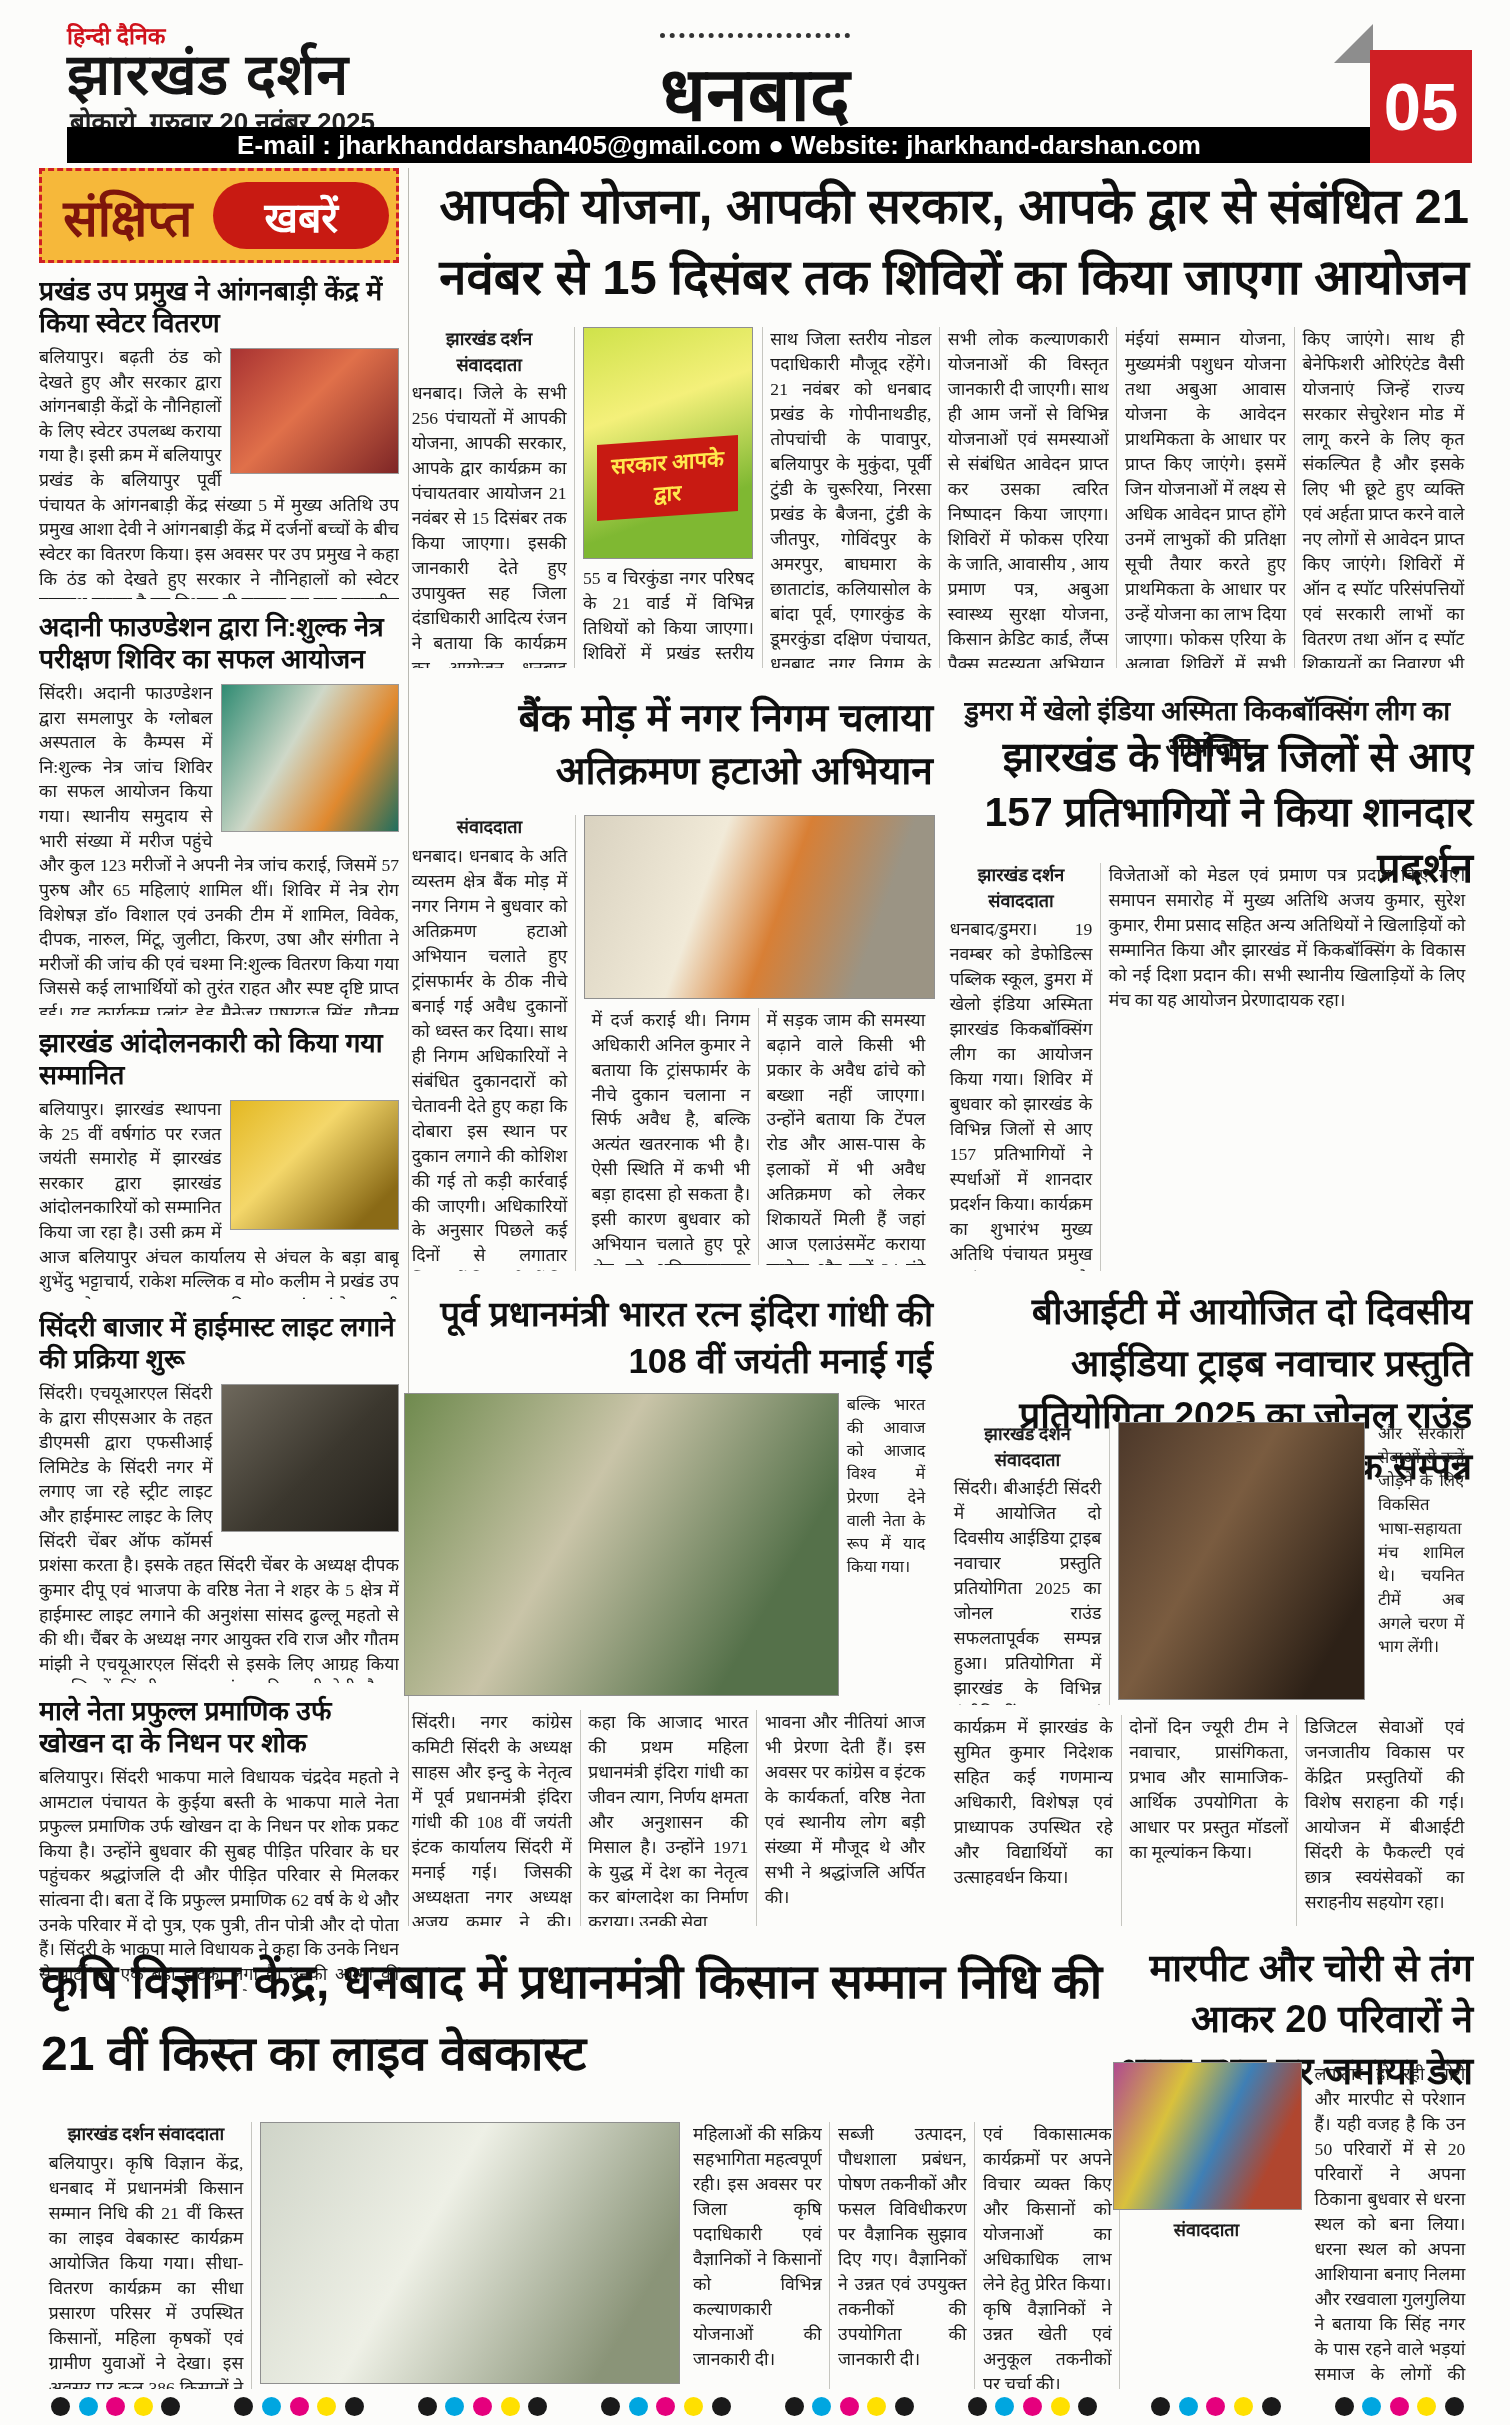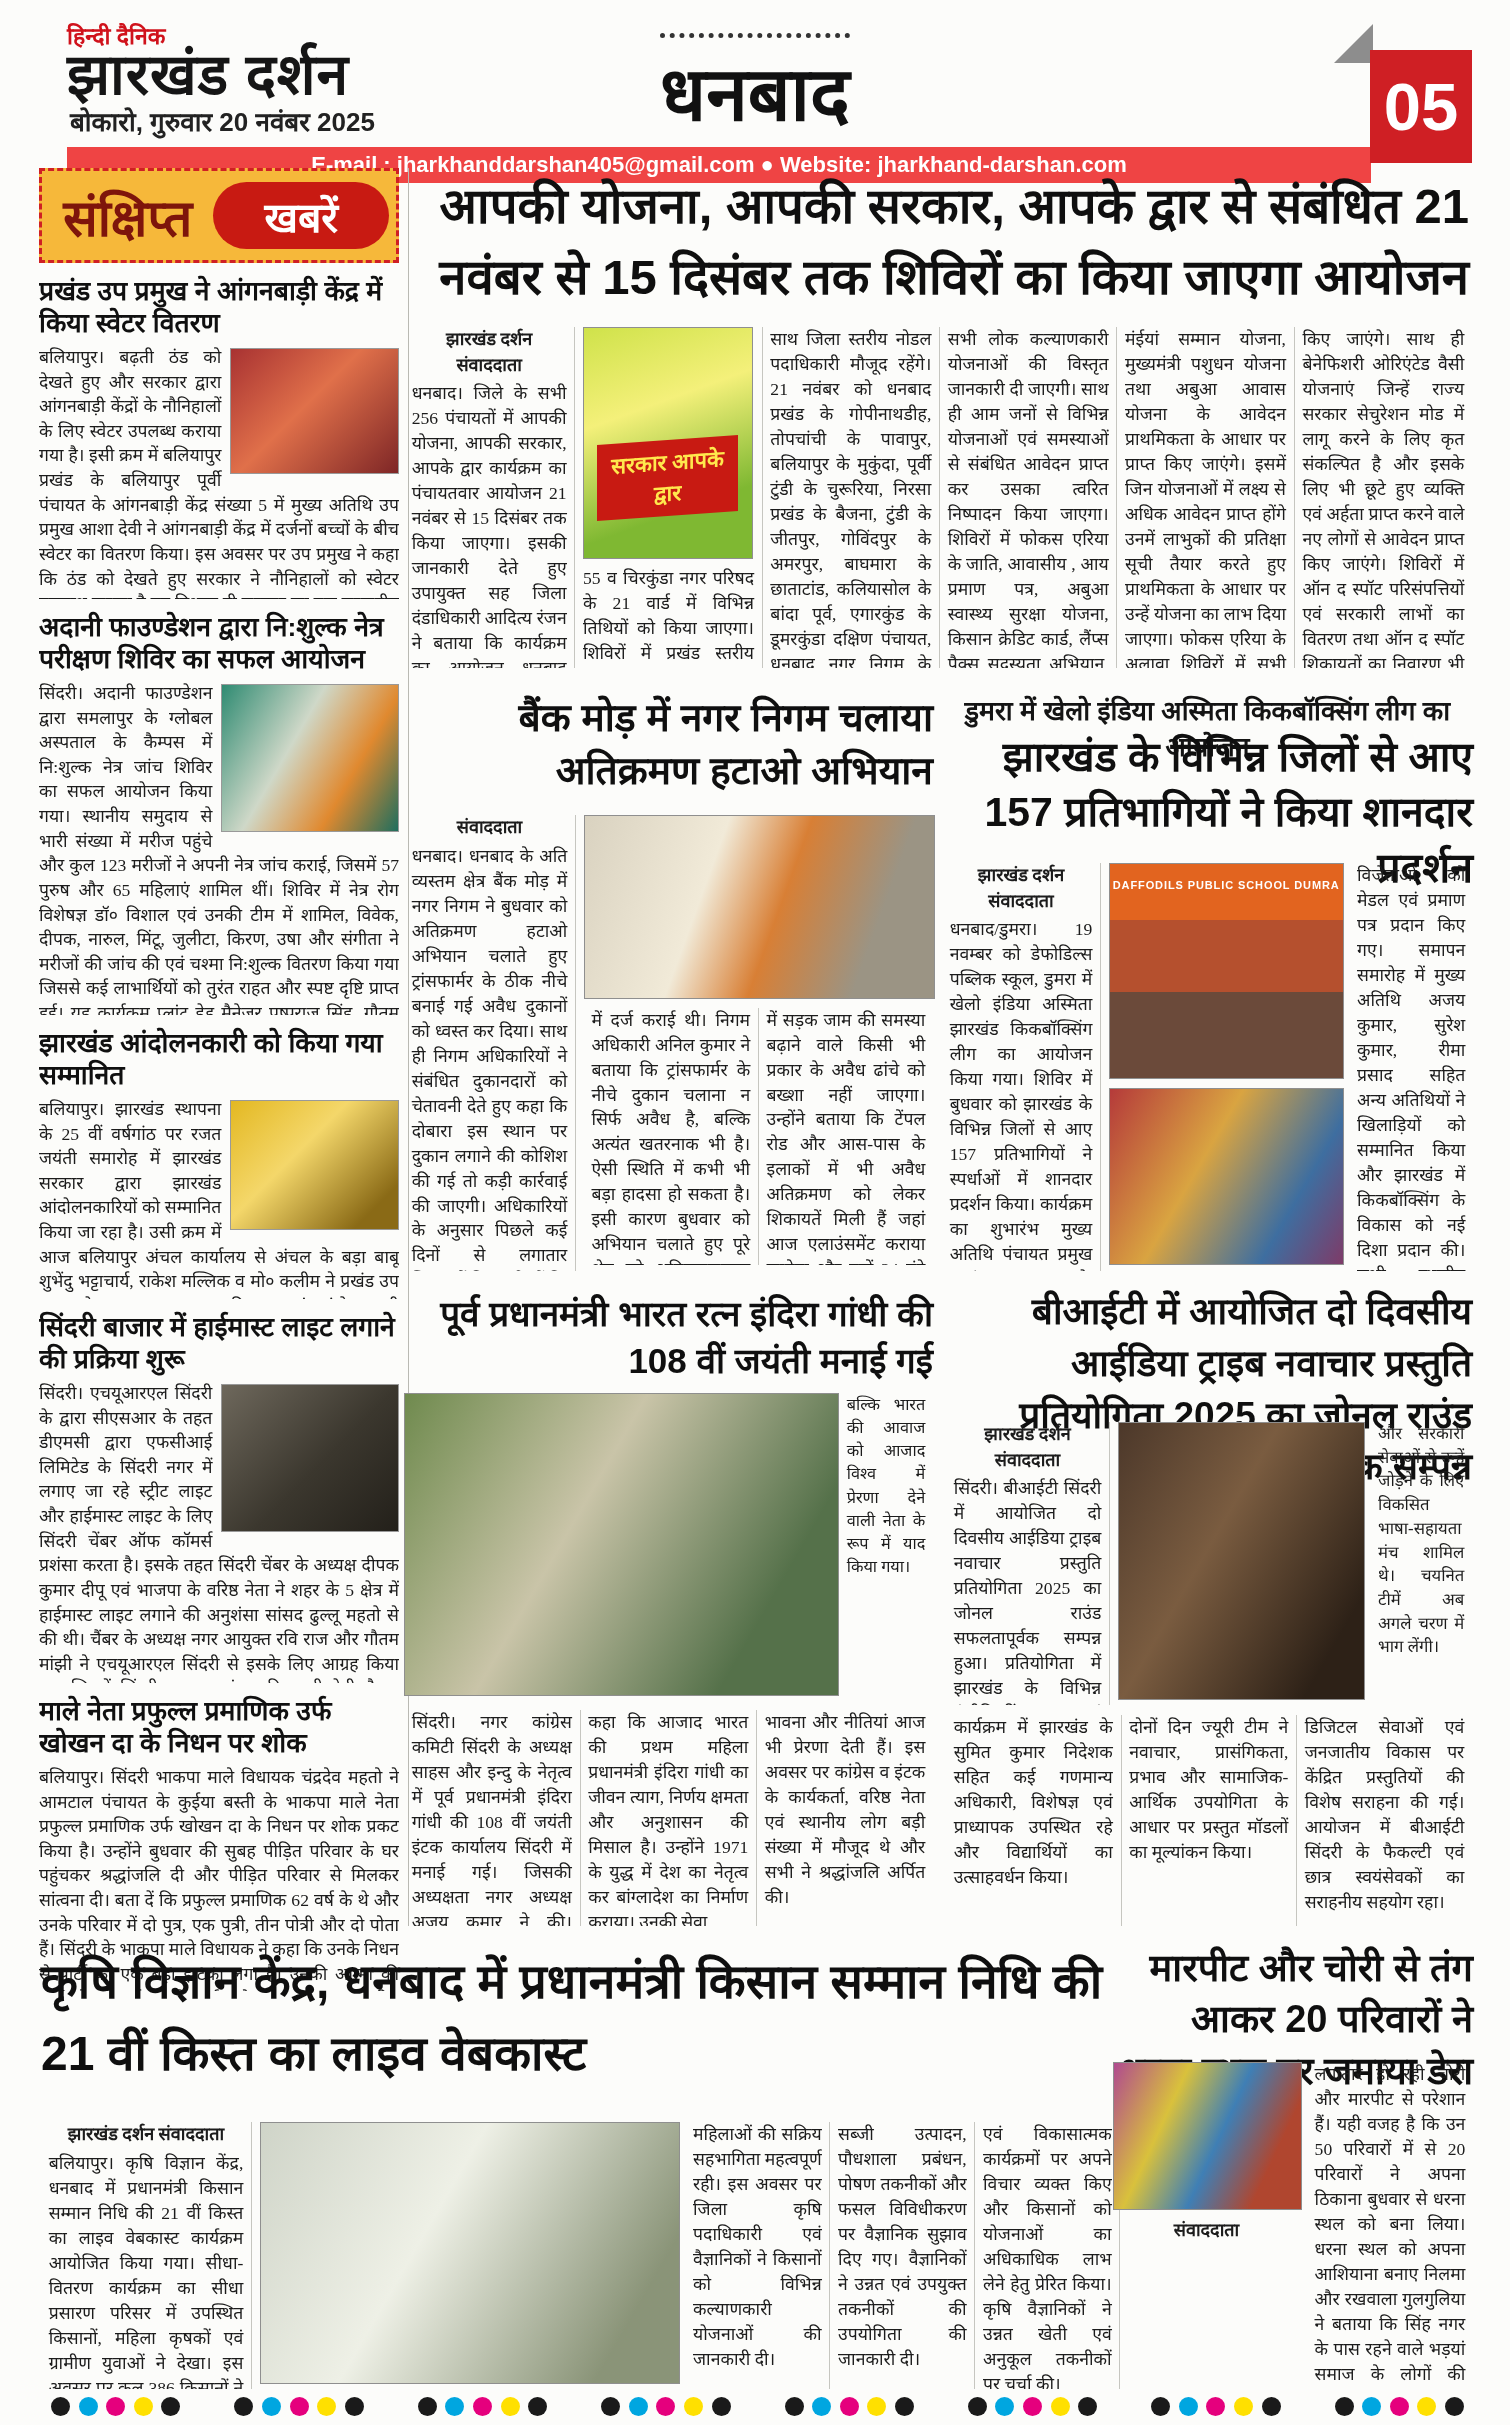--- a/index.html
+++ b/index.html
@@ -4,22 +4,22 @@
 <style>
   html,body{margin:0;padding:0;background:#e8e8e4;}
   #page{position:relative;width:1511px;height:2426px;background:#fcfcfa;margin:0 auto;
         font-family:"Liberation Sans",sans-serif;color:#1c1c1c;overflow:hidden;}
   .abs{position:absolute;}
   
   .tagline{color:#d0121b;font-weight:bold;font-size:23px;}
   .papername{font-weight:800;font-size:57px;letter-spacing:0.9px;color:#151515;line-height:1.05;}
   .dateline{font-weight:bold;font-size:26px;color:#222;}
   .edition{font-weight:800;font-size:75px;color:#111;border-top:5.1px dotted #333;padding-top:1.7px;}
-  .contactbar{background:#ef4444;color:#fff;font-weight:bold;font-size:22px;
-              display:flex;align-items:center;justify-content:center;margin-top:20px;}
+  .contactbar{background:#000000;color:#fff;font-weight:bold;font-size:26px;
+              display:flex;align-items:center;justify-content:center;}
   .pagebox{background:#cf1f24;color:#fff;font-weight:800;font-size:67px;
            display:flex;align-items:center;justify-content:center;}
   .fold{width:0;height:0;border-bottom:39px solid #8d8d8d;border-left:39px solid transparent;}
   
   .briefs{border-right:1.7px solid #b9b9b3;padding-right:8.6px;}
   .banner{background:#f6b83a;border:3.4px dashed #cf1f24;display:flex;align-items:center;height:89px;}
   .banner-left{flex:1;text-align:center;color:#7e150b;font-weight:800;font-size:51px;}
   .banner-pill{background:#c81a12;color:#fff;font-weight:800;font-size:41px;border-radius:51px;
                padding:5.1px 51px;margin-right:6.9px;}
   .brief h3{margin:12px 0 5.1px 0;font-size:26.6px;line-height:1.22;font-weight:800;color:#101010;}
@@ -170,26 +170,20 @@
   <div class="abs kicker" style="left:942px;top:692px;width:531px;font-size:26.6px;">डुमरा में खेलो इंडिया अस्मिता किकबॉक्सिंग लीग का आयोजन</div>
   <div class="abs headline" style="left:942px;top:730px;width:531px;font-size:41px;line-height:1.35;">झारखंड के विभिन्न जिलों से आए 157 प्रतिभागियों ने किया शानदार प्रदर्शन</div>
 
   <div class="abs" style="left:942px;top:863px;width:531px;height:408px;display:flex;">
     <div class="col" style="width:158px;flex:none;">
       <div class="col-inner">
         <div class="byline">झारखंड दर्शन संवाददाता</div>
         <span>धनबाद/डुमरा। 19 नवम्बर को डेफोडिल्स पब्लिक स्कूल, डुमरा में खेलो इंडिया अस्मिता झारखंड किकबॉक्सिंग लीग का आयोजन किया गया। शिविर में बुधवार को झारखंड के विभिन्न जिलों से आए 157 प्रतिभागियों ने स्पर्धाओं में शानदार प्रदर्शन किया। कार्यक्रम का शुभारंभ मुख्य अतिथि पंचायत प्रमुख आनंद कुमार महतो, निदेशक राजेन्द्र कुमार महतो, आर. के. सिंह द्वारा किया गया। प्रतियोगिता में जूनियर एवं सीनियर वर्ग के खिलाड़ियों ने भाग लिया।</span>
       </div>
     </div>
-    <div style="width:233px;flex:none;border-left:0.9px solid #c6c6c0;padding:0 7.7px;">
-      <div class="imgblock ph-school" style="width:100%;height:214px;">
-        <div class="photo-band">DAFFODILS PUBLIC SCHOOL DUMRA</div>
-      </div>
-      <div class="imgblock ph-kickgroup" style="width:100%;height:175px;margin-top:8.6px;"></div>
-    </div>
     <div class="col" style="flex:1;">
       <div class="col-inner"><span>विजेताओं को मेडल एवं प्रमाण पत्र प्रदान किए गए। समापन समारोह में मुख्य अतिथि अजय कुमार, सुरेश कुमार, रीमा प्रसाद सहित अन्य अतिथियों ने खिलाड़ियों को सम्मानित किया और झारखंड में किकबॉक्सिंग के विकास को नई दिशा प्रदान की। सभी स्थानीय खिलाड़ियों के लिए मंच का यह आयोजन प्रेरणादायक रहा।</span></div>
     </div>
   </div>
 
   <div class="abs headline" style="left:409px;top:1290px;width:524px;font-size:35px;line-height:1.35;">पूर्व प्रधानमंत्री भारत रत्न इंदिरा गांधी की 108 वीं जयंती मनाई गई</div>
 
   <div class="abs" style="left:404px;top:1393px;width:529px;height:308px;display:flex;">
     <div class="imgblock ph-indira" style="width:433px;height:301px;flex:none;"></div>
     <div class="col" style="flex:1;">

